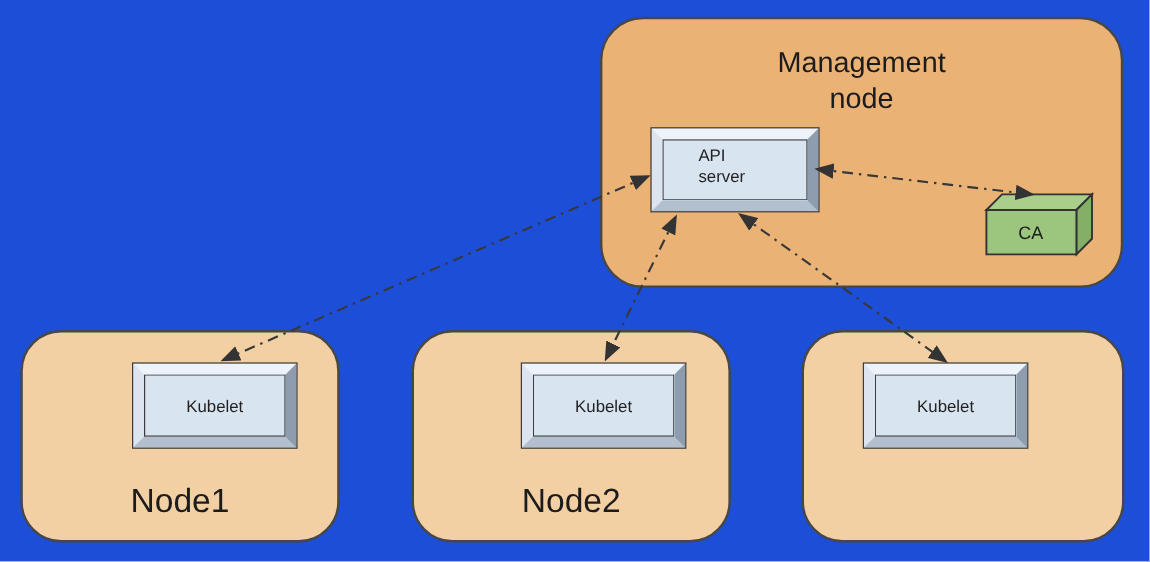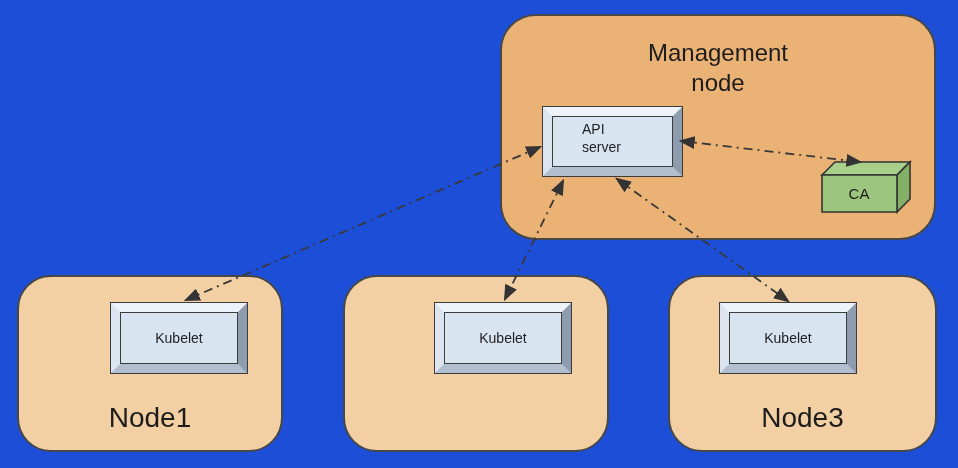--- a/index.html
+++ b/index.html
@@ -124,27 +124,27 @@
     <div class="bevel-box kubelet-box">
       <div class="box-text kubelet-text">Kubelet</div>
     </div>
     <div class="node-label">Node1</div>
   </div>
 
   <div class="group-node node2">
     <div class="bevel-box kubelet-box">
       <div class="box-text kubelet-text">Kubelet</div>
     </div>
+    <div class="node-label">Node2</div>
   </div>
 
   <div class="group-node node3">
     <div class="bevel-box kubelet-box">
       <div class="box-text kubelet-text">Kubelet</div>
     </div>
-    <div class="node-label">Node3</div>
   </div>
 
   <svg class="overlay" width="958" height="468" viewBox="0 0 958 468">
     <defs>
       <marker id="ah" viewBox="0 0 10 8" refX="8.5" refY="4" markerWidth="9" markerHeight="7.5" orient="auto-start-reverse">
         <path d="M0,0 L10,4 L0,8 z" fill="#333"></path>
       </marker>
     </defs>
     <path class="conn" d="M 540 147 L 186 300" marker-start="url(#ah)" marker-end="url(#ah)"></path>
     <path class="conn" d="M 563 181 L 505 299" marker-start="url(#ah)" marker-end="url(#ah)"></path>

